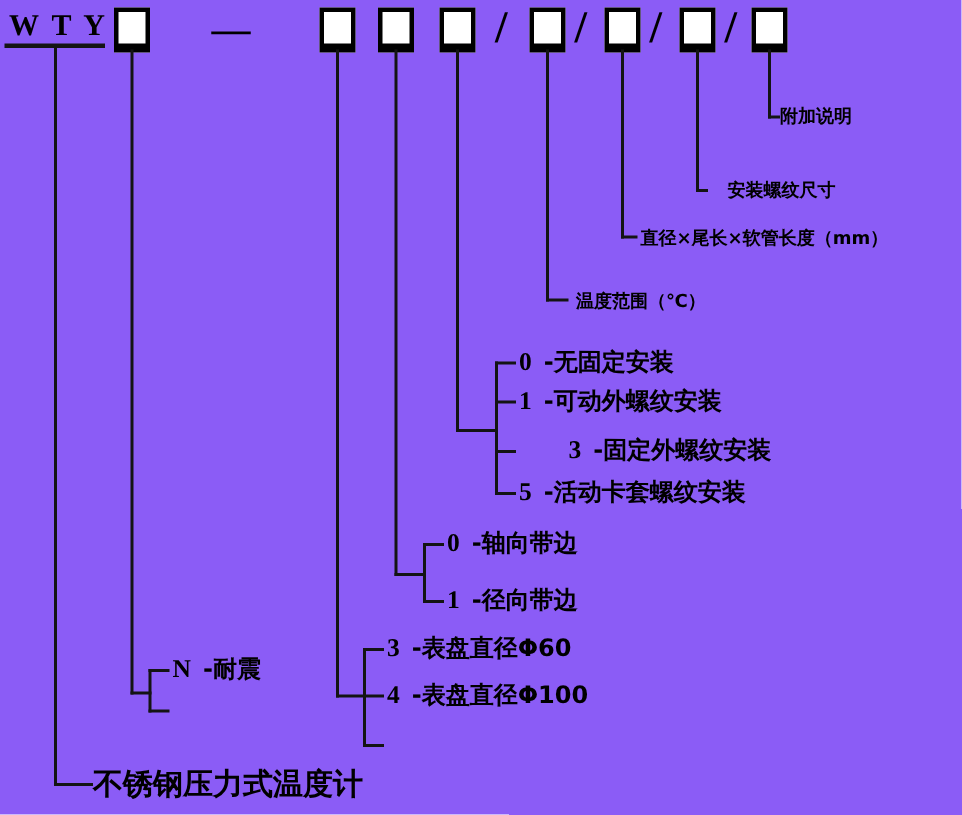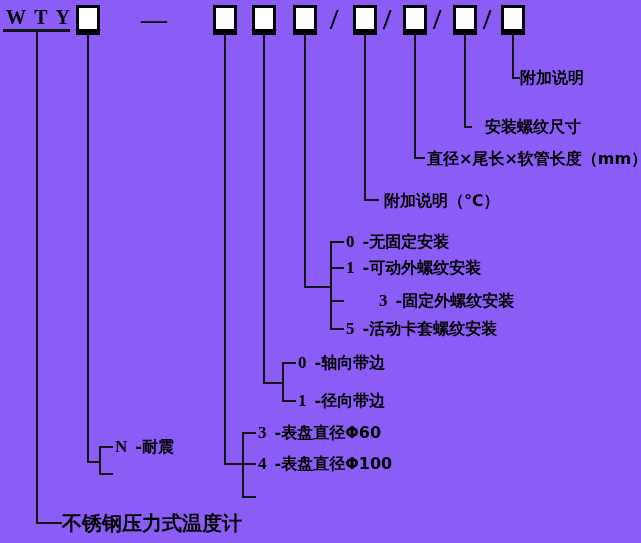--- a/index.html
+++ b/index.html
@@ -8,21 +8,21 @@
   
   .vl{position:absolute;width:2px;background:#141414;}
   .hl{position:absolute;height:2px;background:#141414;}
   .hl.thick{height:3px;}
   
   .cbox{position:absolute;top:5px;width:18px;height:21px;border:3px solid #000;border-bottom-width:6px;background:#fff;}
   
   .wty{position:absolute;left:6px;top:6px;font:bold 20px "Liberation Serif",serif;letter-spacing:2px;white-space:nowrap;}
   .dash{position:absolute;left:141px;top:5px;font:bold 26px "Liberation Serif",serif;line-height:30px;}
   .slash{position:absolute;top:4px;font:bold 30px "Liberation Serif",serif;line-height:30px;}
-  .callout{position:absolute;transform:translateY(-50%);font-weight:bold;font-size:16px;white-space:nowrap;}
+  .callout{position:absolute;transform:translateY(-50%);font-weight:bold;font-size:12px;white-space:nowrap;}
   .opt{position:absolute;transform:translateY(-50%);white-space:nowrap;font-size:16px;font-weight:bold;}
   .opt .code{font:bold 17px "Liberation Serif",serif;}
   .opt .olabel{margin-left:8px;}
   .product{position:absolute;left:62px;top:523px;transform:translateY(-50%);
            font-size:20px;font-weight:bold;white-space:nowrap;}
 </style>
 </head>
 <body>
 
 <div id="stage">
@@ -57,21 +57,21 @@
   <div class="hl" style="left:512px;top:77px;width:8px;"></div>
   <div class="callout" style="left:520px;top:78px;">附加说明</div>
 
   <div class="hl" style="left:464px;top:126px;width:8px;"></div>
   <div class="callout" style="left:473px;top:127px;margin-left:12px;">安装螺纹尺寸</div>
 
   <div class="hl" style="left:414px;top:157px;width:11px;"></div>
   <div class="callout" style="left:427px;top:159px;">直径×尾长×软管长度（mm）</div>
 
   <div class="hl" style="left:364px;top:199px;width:15px;"></div>
-  <div class="callout" style="left:384px;top:201px;">附加说明（℃）</div>
+  <div class="callout" style="left:384px;top:201px;">温度范围（℃）</div>
 
   <div class="hl" style="left:304px;top:286px;width:28px;"></div>
   <div class="vl" style="left:330px;top:241px;height:89px;"></div>
   <div class="hl" style="left:330px;top:241px;width:14px;"></div>
   <div class="hl" style="left:330px;top:267px;width:14px;"></div>
   <div class="hl" style="left:330px;top:300px;width:14px;"></div>
   <div class="hl" style="left:330px;top:328px;width:14px;"></div>
   <div class="opt" style="left:346px;top:242px;">
     <span class="code">0</span><span class="olabel">-无固定安装</span>
   </div>

